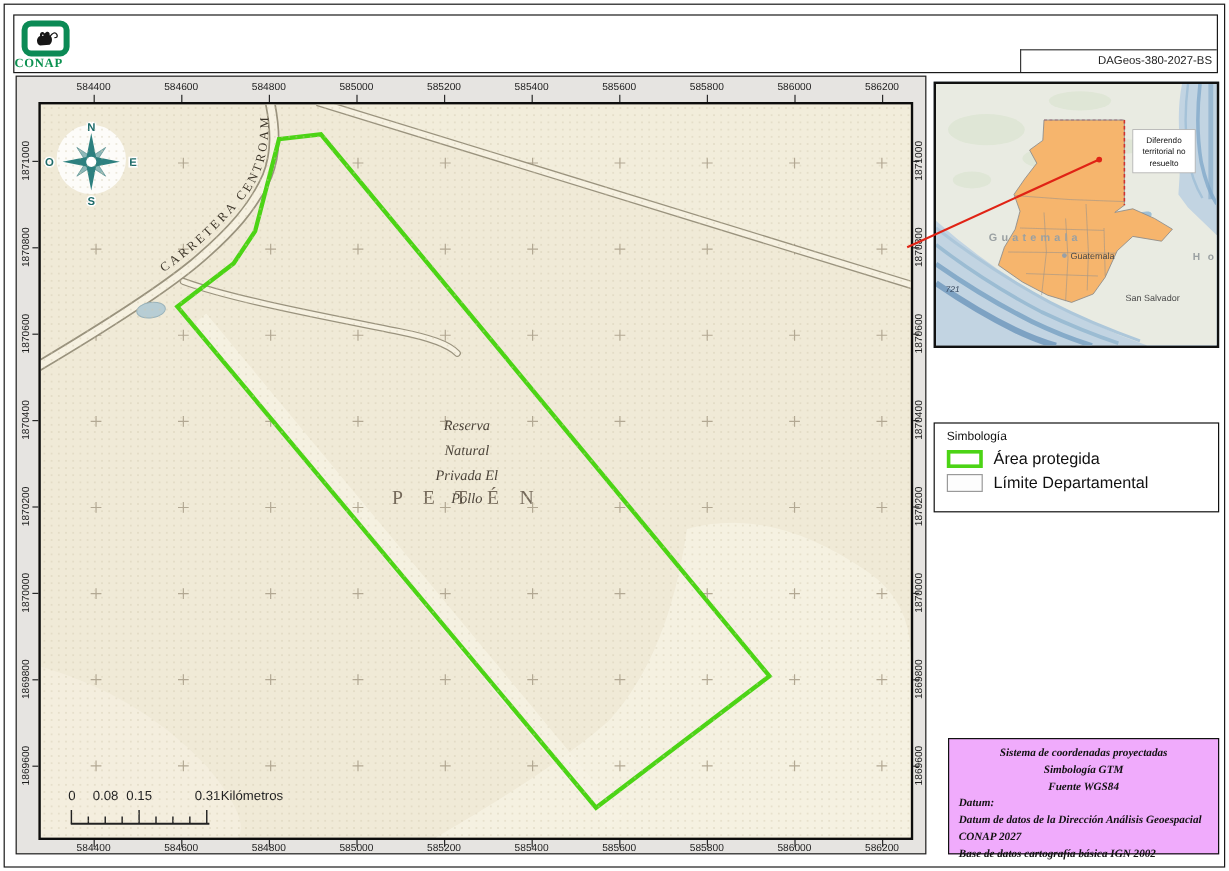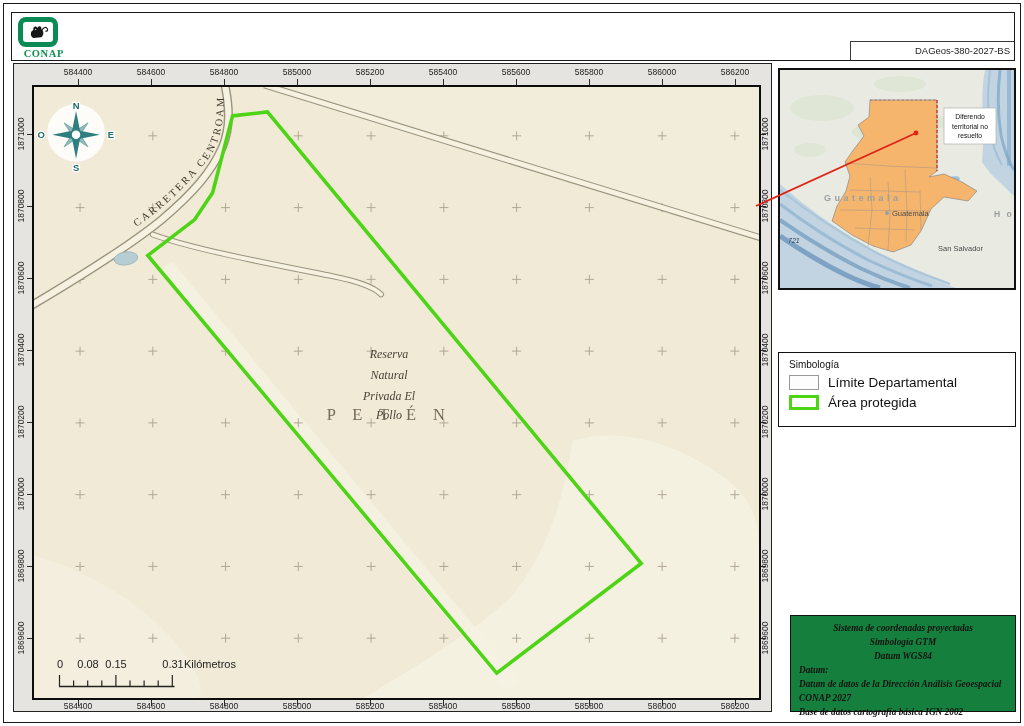--- a/index.html
+++ b/index.html
@@ -6,21 +6,21 @@
   .page{position:relative;width:1024px;height:726px;background:#fff;overflow:hidden;
         font-family:"Liberation Sans",sans-serif;}
   .page-border{position:absolute;inset:3px;border:1.5px solid #1a1a1a;pointer-events:none;}
 
   
   .header{position:absolute;left:11px;top:12px;width:1004px;height:49px;
           border:1.6px solid #1a1a1a;background:#fff;box-sizing:border-box;}
   .logo-box{position:absolute;left:6px;top:4px;width:40px;height:30px;
             border:5px solid #0b8a55;border-radius:8px;background:#fff;box-sizing:border-box;}
   .logo-box svg{position:absolute;inset:0;width:100%;height:100%;}
-  .logo-text{position:absolute;left:0;top:35px;width:52px;text-align:right;
+  .logo-text{position:absolute;left:0;top:35px;width:52px;text-align:left;
              font-family:"Liberation Serif",serif;font-weight:bold;font-size:10.5px;
              color:#0b9150;letter-spacing:.6px;}
   .map-title{position:absolute;left:0;right:120px;top:9px;text-align:center;
              font-size:19px;font-weight:bold;color:#3fae3a;letter-spacing:.2px;}
   .docid-box{position:absolute;right:0;bottom:0;width:164px;height:19px;
              border-left:1px solid #3a3a3a;border-top:1px solid #3a3a3a;
              box-sizing:border-box;text-align:right;padding:3px 4px 0 0;
              font-size:9.5px;color:#222;}
 
   
@@ -43,21 +43,21 @@
 
   .legend{position:absolute;left:778px;top:352px;width:238px;height:75px;
           border:1.6px solid #111;background:#fff;box-sizing:border-box;padding:6px 10px 0 10px;}
   .legend-title{font-size:10px;color:#111;}
   .legend-item{display:flex;align-items:center;margin-top:5px;font-size:13.5px;color:#111;}
   .sw{width:30px;height:15px;margin-right:9px;box-sizing:border-box;flex:none;}
   .sw-dept{border:1px solid #9a9a9a;background:#fdfdfd;}
   .sw-prot{border:3px solid #4cd415;background:#fff;}
 
   .info{position:absolute;left:790px;top:615px;width:226px;height:97px;
-        border:1.5px solid #111;background:#15803d;box-sizing:border-box;padding:6px 8px;
+        border:1.5px solid #111;background:#f0abfc;box-sizing:border-box;padding:6px 8px;
         font-family:"Liberation Serif",serif;font-style:italic;font-weight:bold;
         font-size:9.3px;color:#111;line-height:1.5;}
   .info .c{text-align:center;}
 
   
   .sb-label{position:absolute;font-size:11px;color:#222;transform:translateX(-50%);top:658px;white-space:nowrap;}
   .sb-unit{position:absolute;font-size:11px;color:#222;left:184px;top:658px;white-space:nowrap;}
   #scalebar-svg{position:absolute;left:58px;top:672px;}
 
   .overlay{position:absolute;inset:0;z-index:60;pointer-events:none;}
@@ -280,33 +280,33 @@
       <text x="112" y="146" font-size="7.5" fill="#4a4a4a">Guatemala</text>
       <text x="158" y="181" font-size="7.5" fill="#4a4a4a">San Salvador</text>
       <text x="214" y="147" font-size="8.5" font-weight="bold" letter-spacing="2" fill="#9aa0a2">H o</text>
       <text x="8" y="173" font-size="7" font-style="italic" fill="#33435a">721</text>
     </svg>
   </div>
 
   <div class="legend">
     <div class="legend-title">Simbología</div>
     <div class="legend-item">
+      <span class="sw sw-prot"></span>
+      <span>Área protegida</span>
+    </div>
+    <div class="legend-item">
       <span class="sw sw-dept"></span>
       <span>Límite Departamental</span>
-    </div>
-    <div class="legend-item">
-      <span class="sw sw-prot"></span>
-      <span>Área protegida</span>
     </div>
   </div>
 
   <div class="info">
     <div class="c">Sistema de coordenadas proyectadas</div>
     <div class="c">Simbología GTM</div>
-    <div class="c">Datum WGS84</div>
+    <div class="c">Fuente WGS84</div>
     <div>Datum:</div>
     <div style="text-align:justify">Datum de datos de la Dirección Análisis Geoespacial</div>
     <div>CONAP 2027</div>
     <div>Base de datos cartografía básica IGN 2002</div>
   </div>
 
   <svg class="overlay" width="1024" height="726">
     <line x1="916" y1="133" x2="756" y2="206" stroke="#e02315" stroke-width="1.8"></line>
     <circle cx="916" cy="133" r="2.4" fill="#e02315"></circle>
   </svg>

